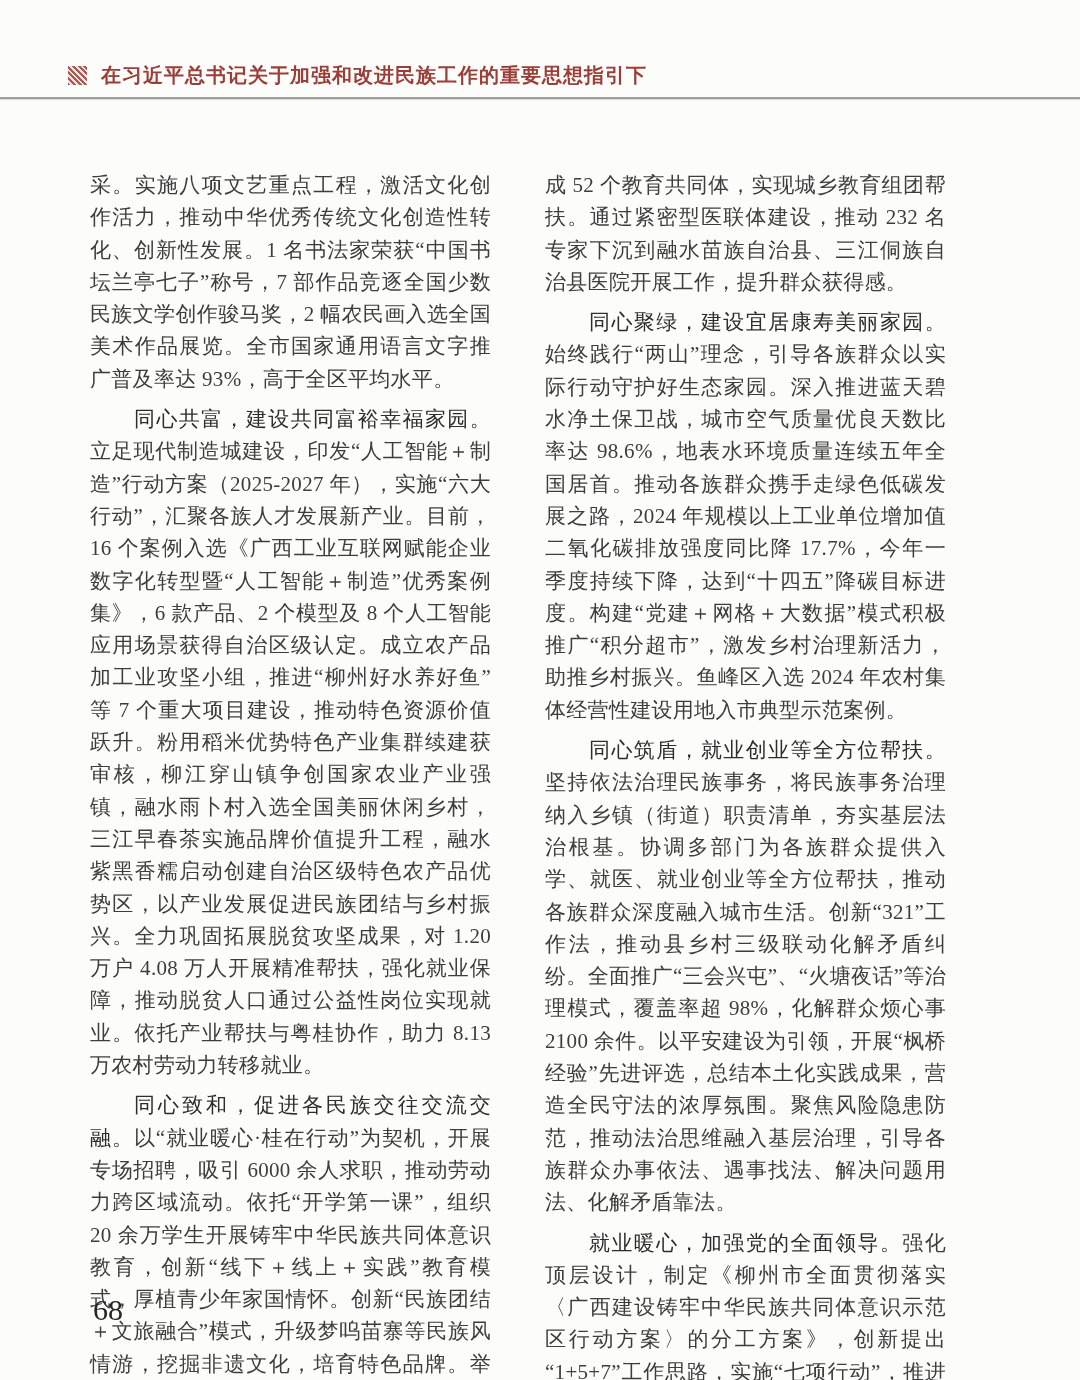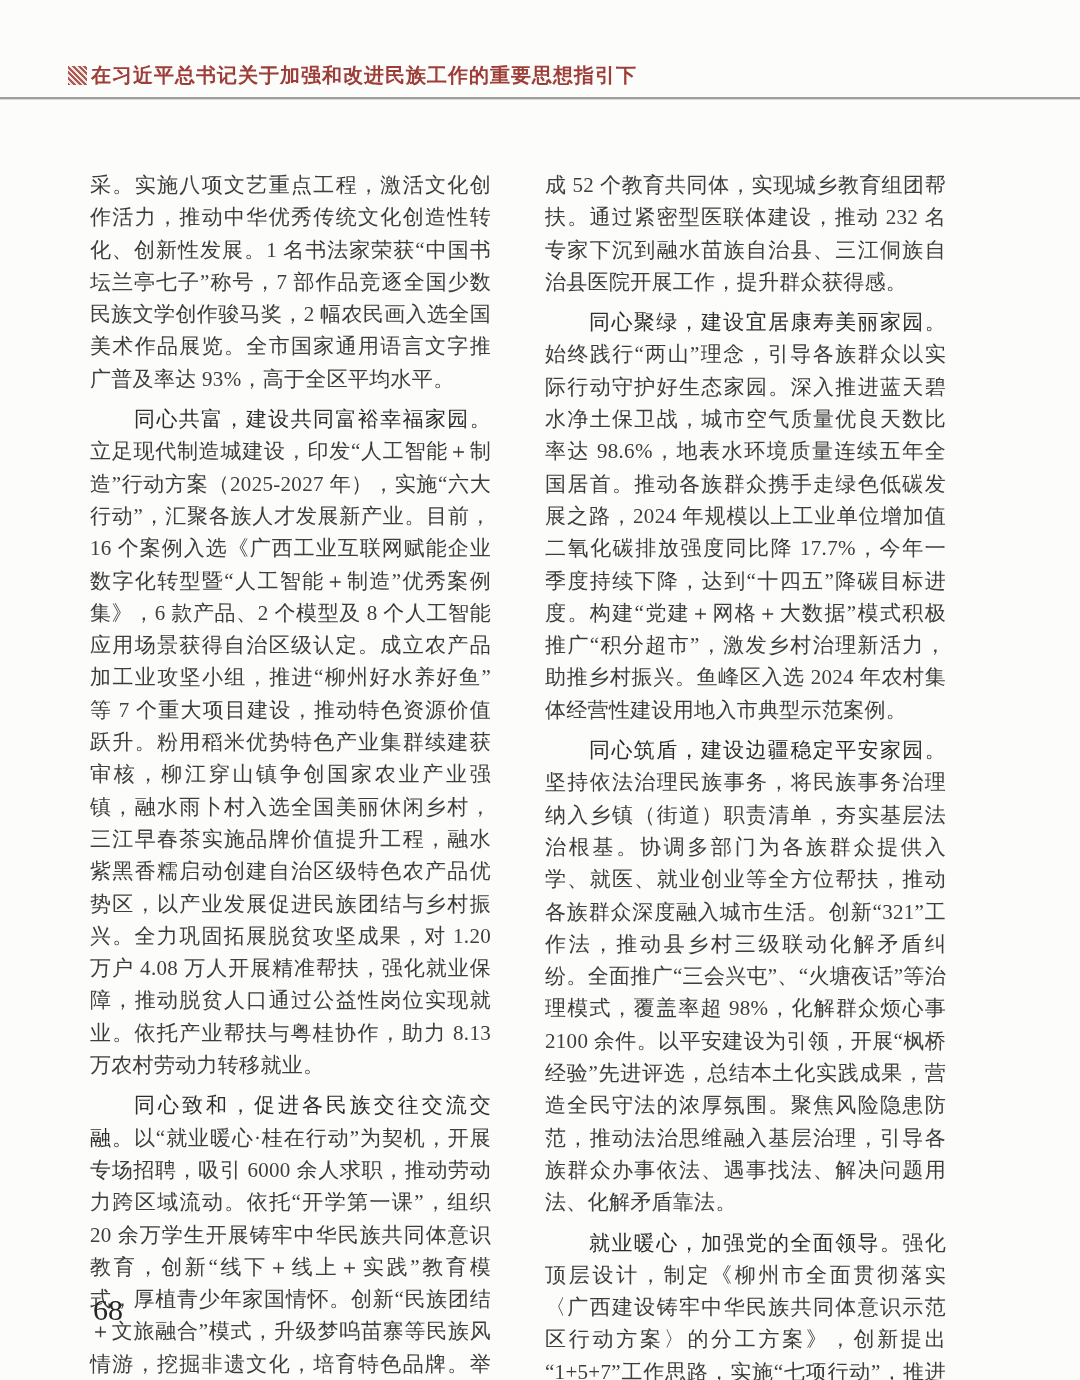--- a/index.html
+++ b/index.html
@@ -12,21 +12,21 @@
     overflow: hidden;
     font-family: "Liberation Serif", "DejaVu Serif", serif;
     color: #3d3d3d;
   }
   .header {
     position: absolute;
     left: 68px;
     top: 62px;
     display: flex;
     align-items: center;
-    gap: 4px;
+    gap: 14px;
     color: #9c3e37;
     font-family: "Liberation Sans", "DejaVu Sans", sans-serif;
     font-weight: bold;
     font-size: 20px;
     letter-spacing: 1px;
     white-space: nowrap;
   }
   .hatch-icon {
     width: 19px;
     height: 19px;
@@ -92,20 +92,20 @@
 
   <div class="content">
     <div class="column">
         <p class="para no-indent">采。实施八项文艺重点工程，激活文化创作活力，推动中华优秀传统文化创造性转化、创新性发展。1 名书法家荣获“中国书坛兰亭七子”称号，7 部作品竞逐全国少数民族文学创作骏马奖，2 幅农民画入选全国美术作品展览。全市国家通用语言文字推广普及率达 93%，高于全区平均水平。</p>
         <p class="para"><b class="lead">同心共富，建设共同富裕幸福家园。</b>立足现代制造城建设，印发“人工智能＋制造”行动方案（2025-2027 年），实施“六大行动”，汇聚各族人才发展新产业。目前，16 个案例入选《广西工业互联网赋能企业数字化转型暨“人工智能＋制造”优秀案例集》，6 款产品、2 个模型及 8 个人工智能应用场景获得自治区级认定。成立农产品加工业攻坚小组，推进“柳州好水养好鱼”等 7 个重大项目建设，推动特色资源价值跃升。粉用稻米优势特色产业集群续建获审核，柳江穿山镇争创国家农业产业强镇，融水雨卜村入选全国美丽休闲乡村，三江早春茶实施品牌价值提升工程，融水紫黑香糯启动创建自治区级特色农产品优势区，以产业发展促进民族团结与乡村振兴。全力巩固拓展脱贫攻坚成果，对 1.20 万户 4.08 万人开展精准帮扶，强化就业保障，推动脱贫人口通过公益性岗位实现就业。依托产业帮扶与粤桂协作，助力 8.13 万农村劳动力转移就业。</p>
         <p class="para"><b class="lead">同心致和，促进各民族交往交流交融。</b>以“就业暖心·桂在行动”为契机，开展专场招聘，吸引 6000 余人求职，推动劳动力跨区域流动。依托“开学第一课”，组织 20 余万学生开展铸牢中华民族共同体意识教育，创新“线下＋线上＋实践”教育模式，厚植青少年家国情怀。创新“民族团结＋文旅融合”模式，升级梦呜苗寨等民族风情游，挖掘非遗文化，培育特色品牌。举办“鱼峰歌圩”等山歌赛事，吸引 13 个省区各族歌手同台竞技，促进各民族交往交流交融。聚焦民生福祉，推进教育、医疗资源均衡发展，建</p>
       </div>
     <div class="column">
         <p class="para no-indent">成 52 个教育共同体，实现城乡教育组团帮扶。通过紧密型医联体建设，推动 232 名专家下沉到融水苗族自治县、三江侗族自治县医院开展工作，提升群众获得感。</p>
         <p class="para"><b class="lead">同心聚绿，建设宜居康寿美丽家园。</b>始终践行“两山”理念，引导各族群众以实际行动守护好生态家园。深入推进蓝天碧水净土保卫战，城市空气质量优良天数比率达 98.6%，地表水环境质量连续五年全国居首。推动各族群众携手走绿色低碳发展之路，2024 年规模以上工业单位增加值二氧化碳排放强度同比降 17.7%，今年一季度持续下降，达到“十四五”降碳目标进度。构建“党建＋网格＋大数据”模式积极推广“积分超市”，激发乡村治理新活力，助推乡村振兴。鱼峰区入选 2024 年农村集体经营性建设用地入市典型示范案例。</p>
-        <p class="para"><b class="lead">同心筑盾，建设边疆稳定平安家园。</b>坚持依法治理民族事务，将民族事务治理纳入乡镇（街道）职责清单，夯实基层法治根基。协调多部门为各族群众提供入学、就医、就业创业等全方位帮扶，推动各族群众深度融入城市生活。创新“321”工作法，推动县乡村三级联动化解矛盾纠纷。全面推广“三会兴屯”、“火塘夜话”等治理模式，覆盖率超 98%，化解群众烦心事 2100 余件。以平安建设为引领，开展“枫桥经验”先进评选，总结本土化实践成果，营造全民守法的浓厚氛围。聚焦风险隐患防范，推动法治思维融入基层治理，引导各族群众办事依法、遇事找法、解决问题用法、化解矛盾靠法。</p>
+        <p class="para"><b class="lead">同心筑盾，就业创业等全方位帮扶。</b>坚持依法治理民族事务，将民族事务治理纳入乡镇（街道）职责清单，夯实基层法治根基。协调多部门为各族群众提供入学、就医、就业创业等全方位帮扶，推动各族群众深度融入城市生活。创新“321”工作法，推动县乡村三级联动化解矛盾纠纷。全面推广“三会兴屯”、“火塘夜话”等治理模式，覆盖率超 98%，化解群众烦心事 2100 余件。以平安建设为引领，开展“枫桥经验”先进评选，总结本土化实践成果，营造全民守法的浓厚氛围。聚焦风险隐患防范，推动法治思维融入基层治理，引导各族群众办事依法、遇事找法、解决问题用法、化解矛盾靠法。</p>
         <p class="para"><b class="lead">就业暖心，加强党的全面领导。</b>强化顶层设计，制定《柳州市全面贯彻落实〈广西建设铸牢中华民族共同体意识示范区行动方案〉的分工方案》，创新提出“1+5+7”工作思路，实施“七项行动”，推进“五个家园”建设，形成民族工作品牌。构建“一把手”牵头的组织体系，成立由市委书记任组长的铸牢中华</p>
       </div>
   </div>
 
   <div class="page-number">68</div>
 
 </div>
 
 </body></html>

